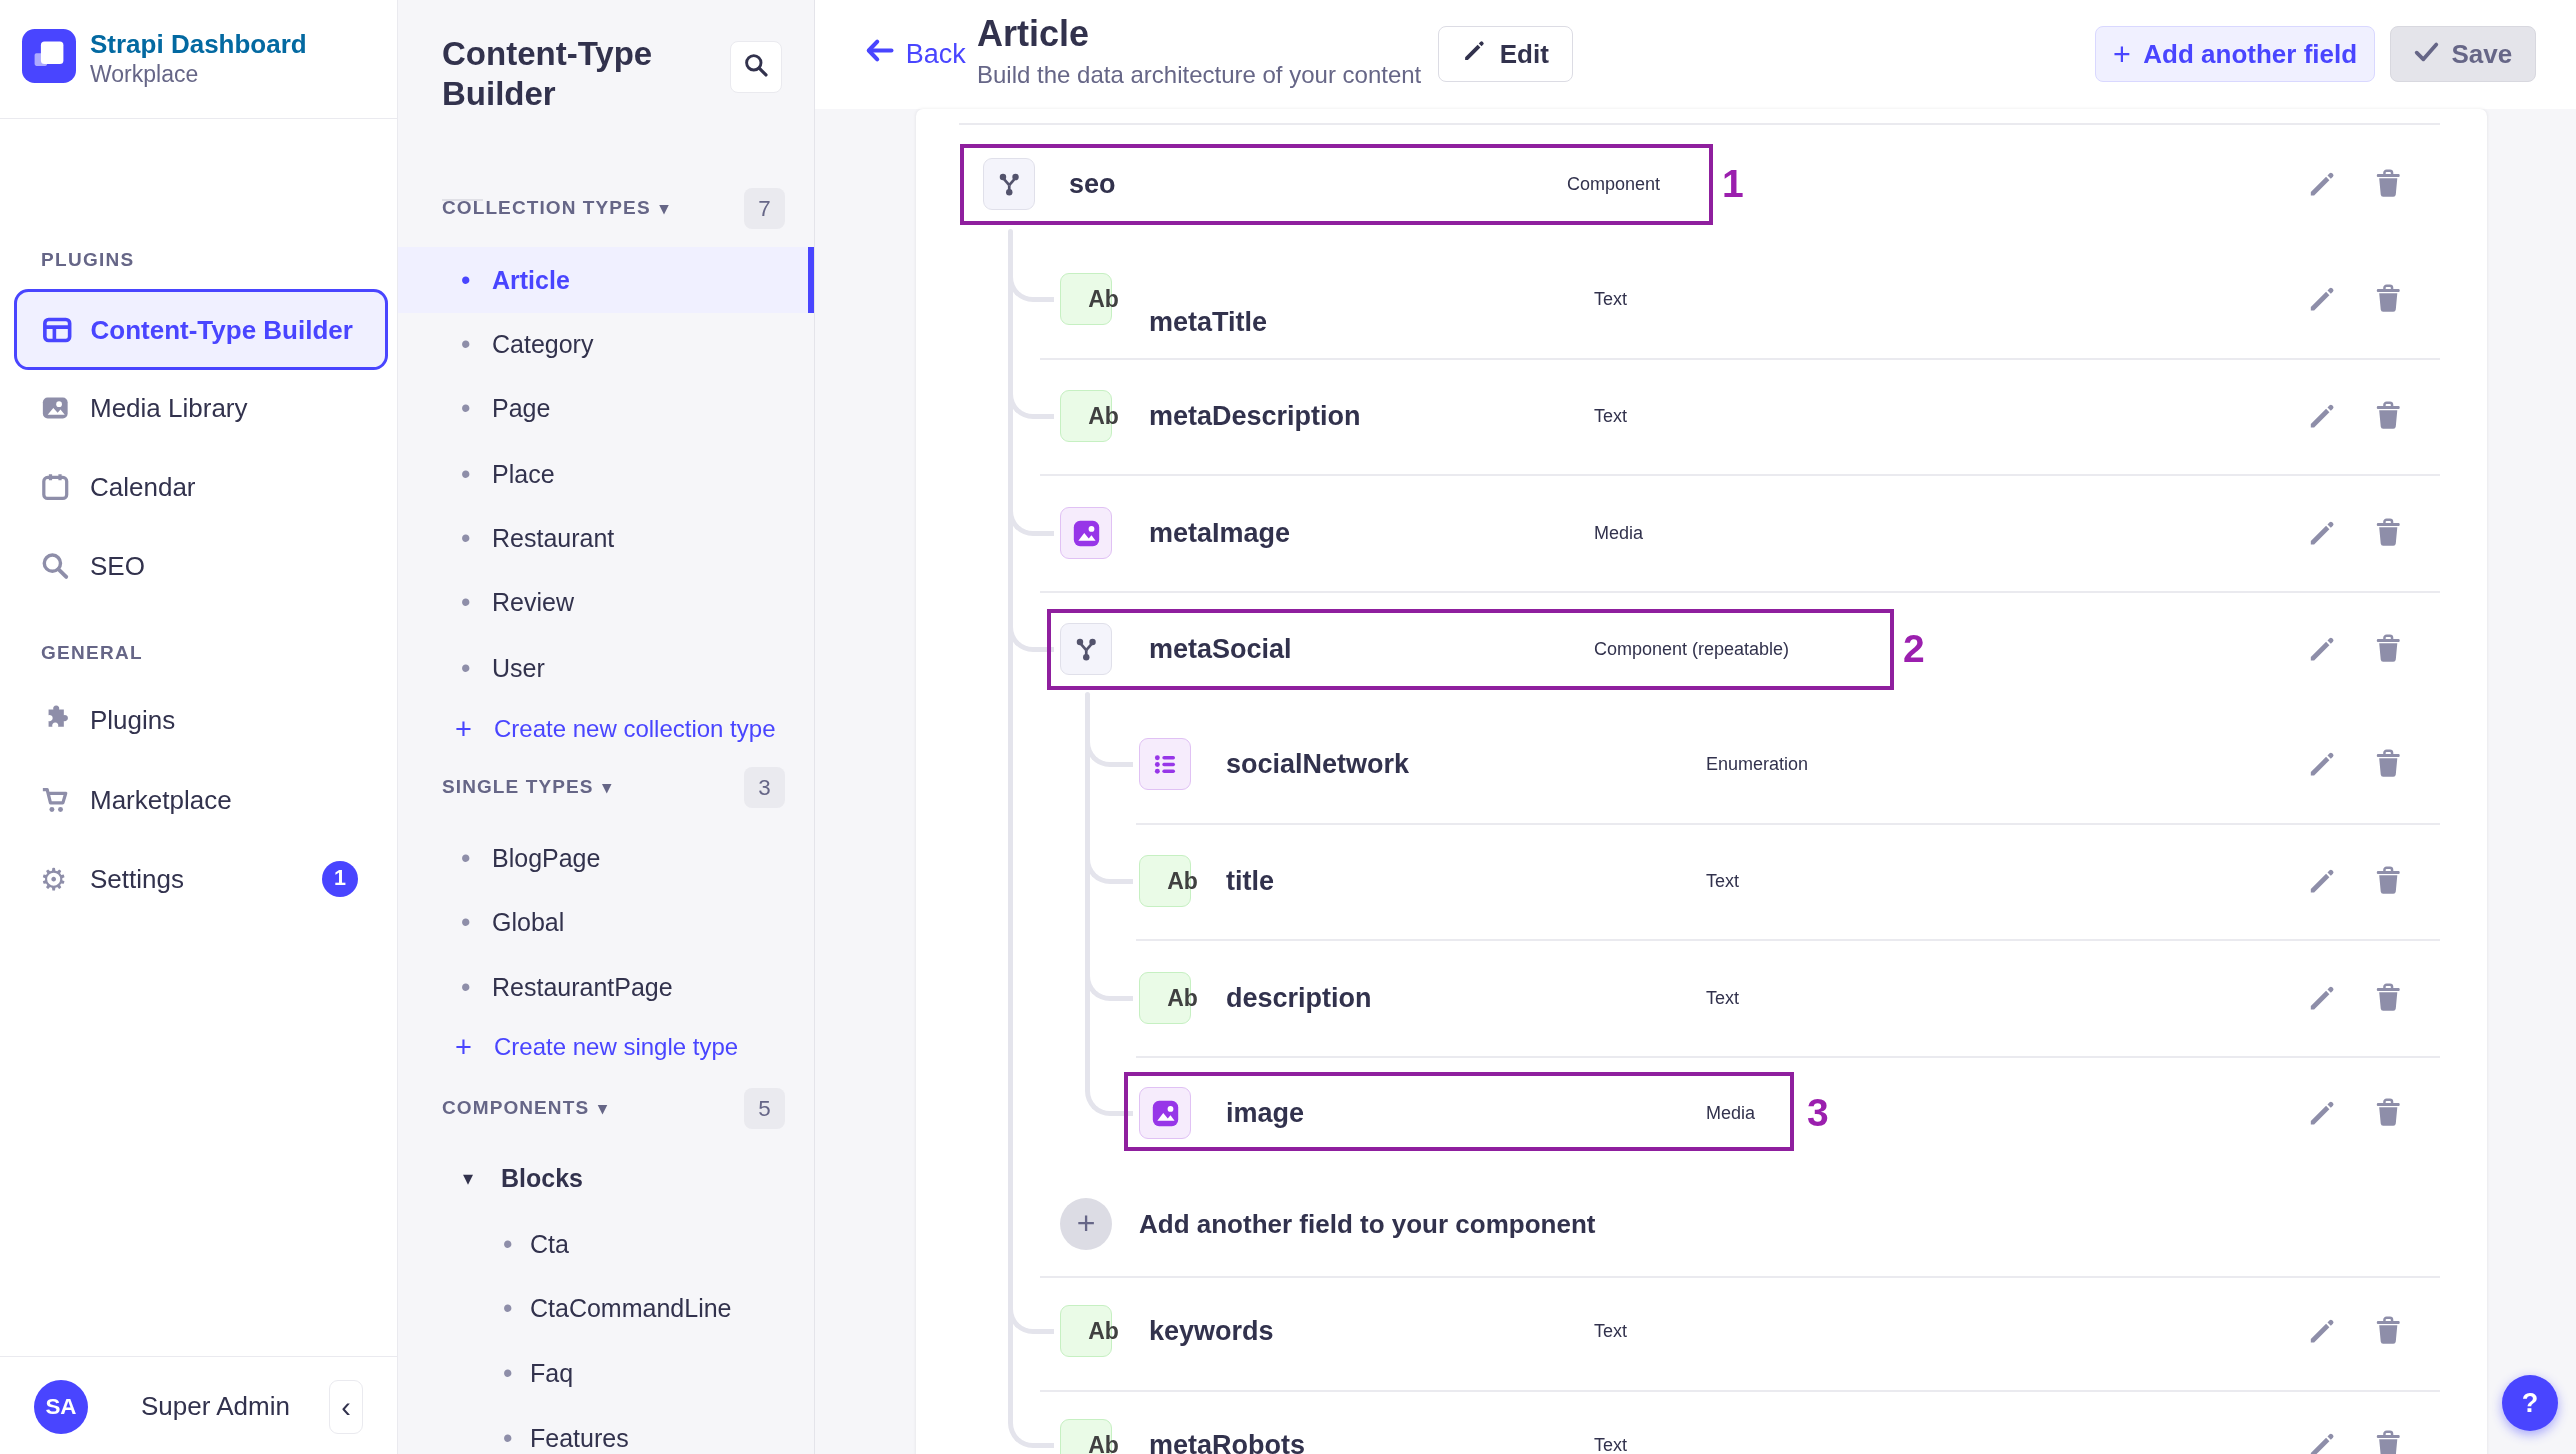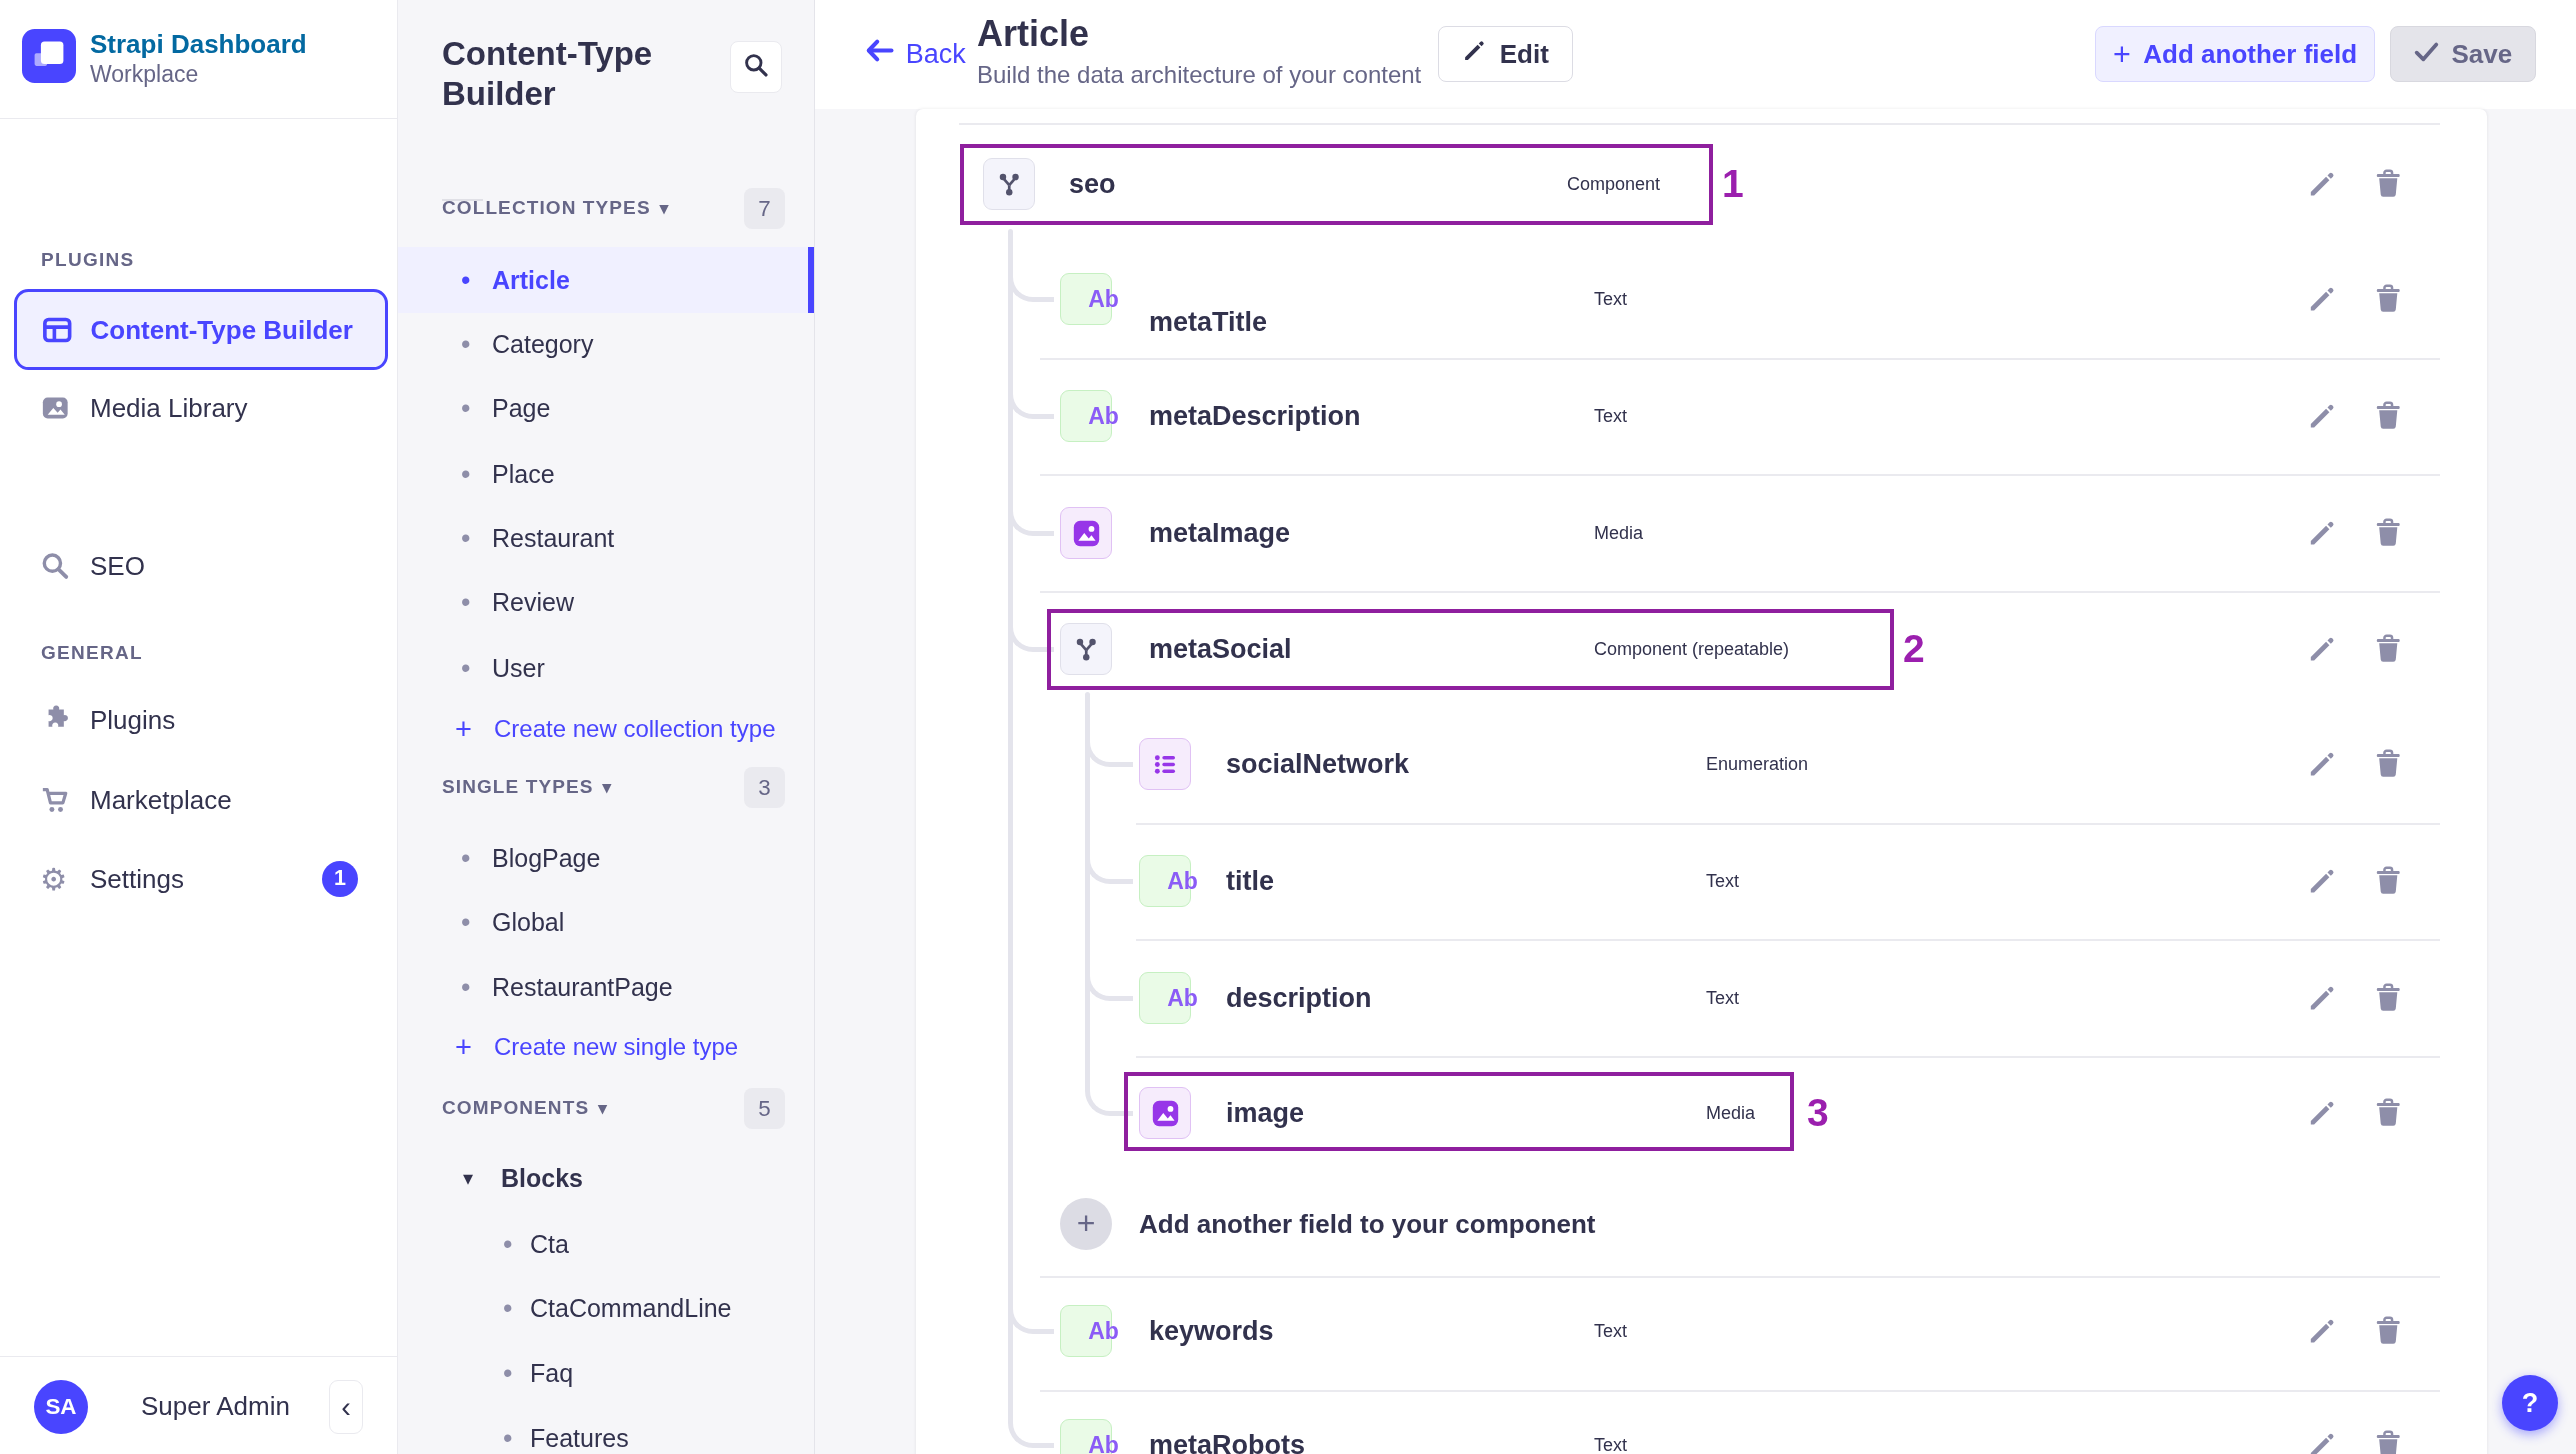--- a/index.html
+++ b/index.html
@@ -50,21 +50,21 @@
   .btn-add{left:1280px;width:280px;background:#f0f0ff;border:0.9px solid #d9d8ff;color:#4945ff;}
   .btn-save{left:1575px;width:146px;background:#e4e4ea;border:0.9px solid #d8d8df;color:#666687;}
   .plus-glyph{font-size:30.5px;font-weight:500;line-height:0;}
   
   #card{position:absolute;left:916px;top:109px;width:1571px;height:1345px;background:#fff;border-radius:7.2px 7.2px 0 0;box-shadow:0 0.9px 3.6px rgba(33,33,52,.1);overflow:hidden;}
   .divider{position:absolute;height:1.8px;background:#eaeaef;}
   .trunk{position:absolute;width:5.4px;background:#e4e4ec;border-radius:2.7px;}
   .elbow{position:absolute;border-left:5.4px solid #e4e4ec;border-bottom:5.4px solid #e4e4ec;border-bottom-left-radius:25px;box-sizing:border-box;}
   .frow-icon{position:absolute;width:52px;height:52px;border-radius:9px;box-sizing:border-box;display:flex;align-items:center;justify-content:center;}
   .ic-component{background:#f4f4fb;border:0.9px solid #e0e0ea;}
-  .ic-text{background:#eafbe7;border:0.9px solid #c6f0c2;color:#8b5cf6;font-size:23px;font-weight:700;padding-left:35px;}
+  .ic-text{background:#eafbe7;border:0.9px solid #c6f0c2;color:#404040;font-size:23px;font-weight:700;padding-left:35px;}
   .ic-media,.ic-enumeration{background:#f6ecfc;border:0.9px solid #e0c1f4;}
   .frow-name{position:absolute;font-size:27px;font-weight:700;color:#32324d;white-space:nowrap;transform:translateY(-50%);}
   .frow-type{position:absolute;font-size:18px;color:#32324d;white-space:nowrap;transform:translateY(-50%);}
   .act{position:absolute;width:30.5px;height:30.5px;transform:translateY(-50%);}
   .ann-box{position:absolute;border:4.5px solid #8f1f9e;box-sizing:border-box;}
   .ann-num{position:absolute;font-size:39px;font-weight:700;color:#9b1fae;transform:translateY(-50%);}
   .addfield-row{position:absolute;left:0;top:1088px;width:1571px;height:54px;}
   .addfield-row .circle{position:absolute;left:144px;top:0.9px;width:52px;height:52px;border-radius:50%;background:#dcdce4;color:#666687;font-size:32px;display:flex;align-items:center;justify-content:center;}
   .addfield-row .lbl{position:absolute;left:223px;top:50%;transform:translateY(-50%);font-size:26px;font-weight:600;color:#32324d;}
   
@@ -104,20 +104,30 @@
       <span class="icn">
         <svg width="30.5" height="30.5" viewBox="0 0 32 32">
             <rect x="3" y="5" width="26" height="22" rx="5" fill="#8e8ea9"></rect>
             <circle cx="20" cy="12" r="3" fill="#ffffff"></circle>
             <path d="M8 23 l6-7 4.5 5 3-3.5 4.5 5.5 z" fill="#ffffff"></path>
           </svg>
       </span>
       <span class="lbl">Media Library</span>
     </div>
 
+    <div class="sb-item" style="top:455px">
+      <span class="icn">
+        <svg width="30.5" height="30.5" viewBox="0 0 32 32">
+            <rect x="4" y="6" width="24" height="22" rx="4" fill="none" stroke="#8e8ea9" stroke-width="3.4"></rect>
+            <line x1="11" y1="2.5" x2="11" y2="9" stroke="#8e8ea9" stroke-width="3.4"></line>
+            <line x1="21" y1="2.5" x2="21" y2="9" stroke="#8e8ea9" stroke-width="3.4"></line>
+          </svg>
+      </span>
+      <span class="lbl">Calendar</span>
+    </div>
 
     <div class="sb-item" style="top:534px">
       <span class="icn">
         <svg width="30.5" height="30.5" viewBox="0 0 32 32">
             <circle cx="13" cy="13" r="8.5" fill="none" stroke="#8e8ea9" stroke-width="3.6"></circle>
             <line x1="19.5" y1="19.5" x2="27.5" y2="27.5" stroke="#8e8ea9" stroke-width="4" stroke-linecap="round"></line>
           </svg>
       </span>
       <span class="lbl">SEO</span>
     </div>

